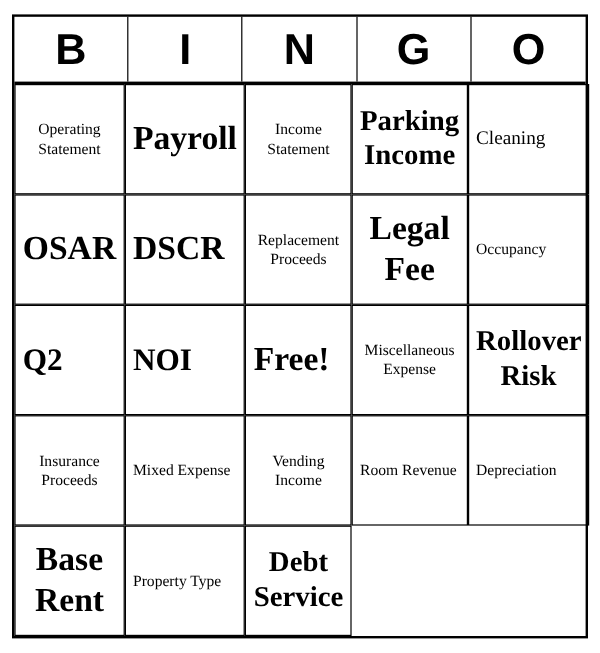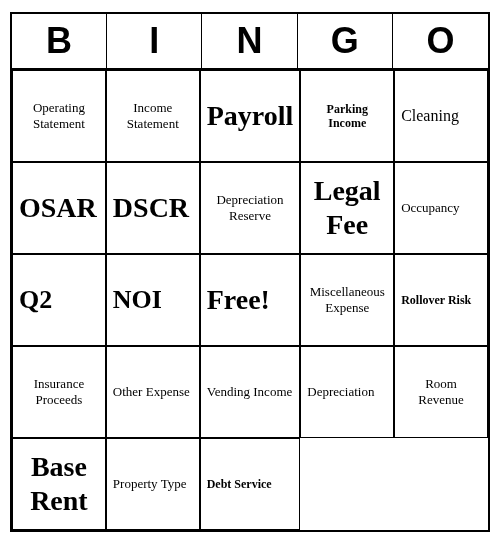--- a/index.html
+++ b/index.html
@@ -78,59 +78,59 @@
       font-size: 28px;
       font-weight: bold;
     }
 
     .size-xlarge {
       font-size: 26px;
       font-weight: bold;
     }
 
     .size-medium-bold {
-      font-size: 12px;
+      font-size: 24px;
       font-weight: bold;
     }
   </style>
 </head>
 <body>
 
 <div class="bingo-card">
   <div class="bingo-header">
   <div class="bingo-header-cell">B</div>
       <div class="bingo-header-cell">I</div>
       <div class="bingo-header-cell">N</div>
       <div class="bingo-header-cell">G</div>
       <div class="bingo-header-cell">O</div>
     </div>
   <div class="bingo-grid">
   <div class="bingo-cell">
         <span class="cell-text size-small">Operating Statement</span>
       </div>
       <div class="bingo-cell">
-        <span class="cell-text size-small">Income Statement</span>
+        <span class="cell-text size-large">Payroll</span>
       </div>
       <div class="bingo-cell">
-        <span class="cell-text size-large">Payroll</span>
+        <span class="cell-text size-small">Income Statement</span>
       </div>
       <div class="bingo-cell">
         <span class="cell-text size-medium-bold">Parking Income</span>
       </div>
       <div class="bingo-cell">
         <span class="cell-text size-medium">Cleaning</span>
       </div>
       <div class="bingo-cell">
         <span class="cell-text size-large">OSAR</span>
       </div>
       <div class="bingo-cell">
         <span class="cell-text size-large">DSCR</span>
       </div>
       <div class="bingo-cell">
-        <span class="cell-text size-small">Depreciation Reserve</span>
+        <span class="cell-text size-small">Replacement Proceeds</span>
       </div>
       <div class="bingo-cell">
         <span class="cell-text size-large">Legal Fee</span>
       </div>
       <div class="bingo-cell">
         <span class="cell-text size-small">Occupancy</span>
       </div>
       <div class="bingo-cell">
         <span class="cell-text size-xlarge">Q2</span>
       </div>
@@ -143,30 +143,30 @@
       <div class="bingo-cell">
         <span class="cell-text size-small">Miscellaneous Expense</span>
       </div>
       <div class="bingo-cell">
         <span class="cell-text size-medium-bold">Rollover Risk</span>
       </div>
       <div class="bingo-cell">
         <span class="cell-text size-small">Insurance Proceeds</span>
       </div>
       <div class="bingo-cell">
-        <span class="cell-text size-small">Other Expense</span>
+        <span class="cell-text size-small">Mixed Expense</span>
       </div>
       <div class="bingo-cell">
         <span class="cell-text size-small">Vending Income</span>
       </div>
       <div class="bingo-cell">
-        <span class="cell-text size-small">Depreciation</span>
+        <span class="cell-text size-small">Room Revenue</span>
       </div>
       <div class="bingo-cell">
-        <span class="cell-text size-small">Room Revenue</span>
+        <span class="cell-text size-small">Depreciation</span>
       </div>
       <div class="bingo-cell">
         <span class="cell-text size-large">Base Rent</span>
       </div>
       <div class="bingo-cell">
         <span class="cell-text size-small">Property Type</span>
       </div>
       <div class="bingo-cell">
         <span class="cell-text size-medium-bold">Debt Service</span>
       </div>

